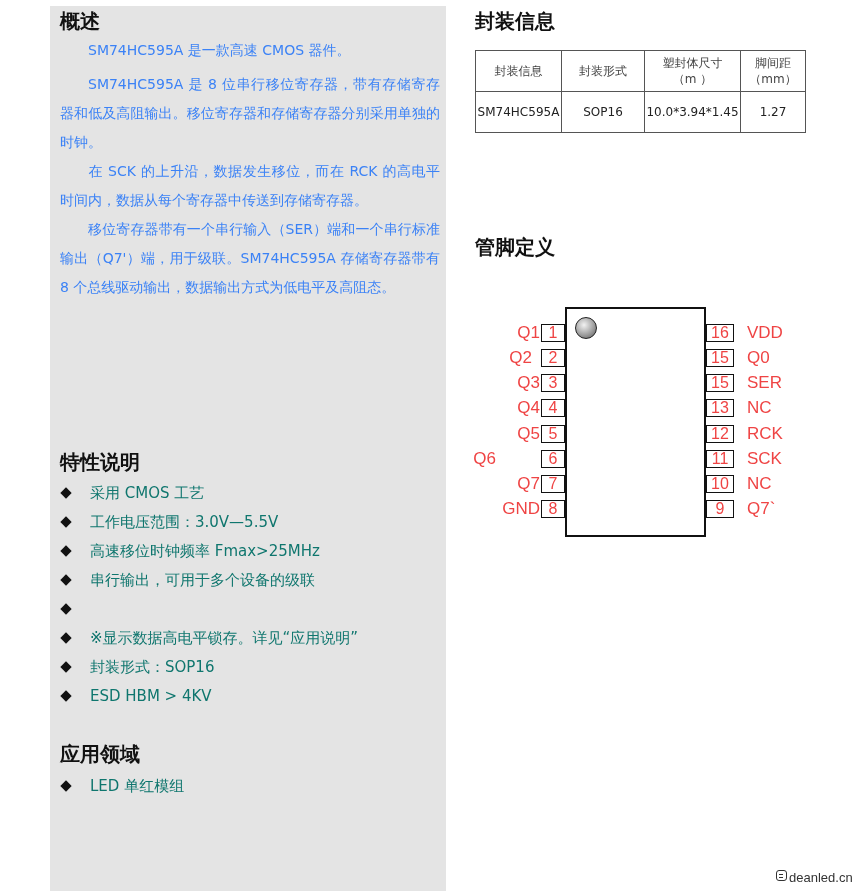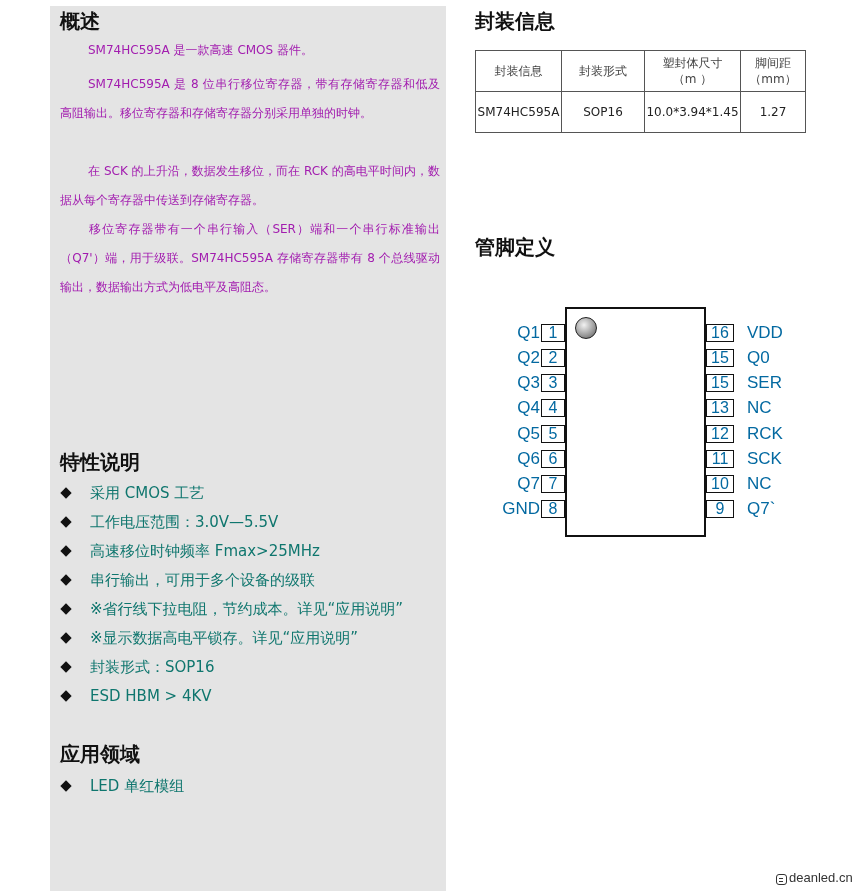--- a/index.html
+++ b/index.html
@@ -11,21 +11,21 @@
   .left-panel {
     position: absolute; left: 50px; top: 6px; width: 396px; height: 885px;
     background: #e4e4e4;
   }
   .h2 {
     position: absolute; font-size: 20px; font-weight: bold; color: #111;
     letter-spacing: 0px;
   }
   .para {
     position: absolute; left: 60px; width: 380px;
-    font-size: 12px; line-height: 29px; color: #a21caf;
+    font-size: 14px; line-height: 29px; color: #3b82f6;
     text-align: justify;
   }
   .para .indent { display: inline-block; width: 28px; }
   .bullet-list { position: absolute; left: 60px; width: 380px; margin: 0; padding: 0; list-style: none; }
   .bullet-list li {
     height: 29px; line-height: 29px; font-size: 15px; color: #0f766e; position: relative; padding-left: 30px;
     white-space: nowrap;
   }
   .bullet-list li .diamond {
     position: absolute; left: 2px; top: 10px; width: 8px; height: 8px; background: #111;
@@ -44,32 +44,32 @@
   
   .ic {
     position: absolute; left: 565px; top: 307px; width: 141px; height: 230px;
     border: 2px solid #111; background: #fff; box-sizing: border-box;
   }
   .ic-dot {
     position: absolute; left: 8px; top: 8px; width: 22px; height: 22px; border-radius: 50%;
     background: radial-gradient(circle at 40% 35%, #f2f2f2 0%, #a0a0a0 55%, #555 100%);
     border: 1px solid #222; box-sizing: border-box;
   }
-  .pin-row { position: absolute; height: 18px; display: flex; align-items: center; font-family: "Liberation Sans", sans-serif; font-size: 17px; color: #0369a1; }
+  .pin-row { position: absolute; height: 18px; display: flex; align-items: center; font-family: "Liberation Sans", sans-serif; font-size: 17px; color: #ef4444; }
   .pin-row.left { right: 295px; flex-direction: row; }
   .pin-row.right { left: 706px; }
   .pin-box {
     border: 1.5px solid #111; height: 16px; line-height: 16px; box-sizing: content-box;
     font-size: 16px; text-align: center; background: #fff;
   }
   .pin-row.left .pin-box { width: 22px; margin-left: 1px; }
   .pin-row.right .pin-box { width: 26px; margin-right: 13px; }
   .watermark {
     position: absolute; left: 776px; top: 870px; font-size: 13px; color: #333;
-    font-family: "Liberation Sans", sans-serif; display: flex; align-items: flex-end;
+    font-family: "Liberation Sans", sans-serif; display: flex; align-items: flex-start;
   }
   .wm-icon {
     display: inline-block; width: 11px; height: 11px; border: 1.5px solid #333; border-radius: 3px;
     margin-right: 2px; position: relative; box-sizing: border-box;
   }
   .wm-icon::after {
     content: ""; position: absolute; left: 2px; top: 3px; width: 4px; height: 2px; border-top: 1.5px solid #333; border-bottom: 1.5px solid #333;
   }
 </style>
 </head>
@@ -82,21 +82,21 @@
 <div class="para" style="top:70px;"><span class="indent"></span><span>SM74HC595A 是 8 位串行移位寄存器，带有存储寄存器和低及高阻输出。移位寄存器和存储寄存器分别采用单独的时钟。</span></div>
 <div class="para" style="top:157px;"><span class="indent"></span><span>在 SCK 的上升沿，数据发生移位，而在 RCK 的高电平时间内，数据从每个寄存器中传送到存储寄存器。</span></div>
 <div class="para" style="top:215px;"><span class="indent"></span><span>移位寄存器带有一个串行输入（SER）端和一个串行标准输出（Q7'）端，用于级联。SM74HC595A 存储寄存器带有 8 个总线驱动输出，数据输出方式为低电平及高阻态。</span></div>
 
 <div class="h2" style="left:60px; top:449px;">特性说明</div>
 <ul class="bullet-list" style="top:479px;">
   <li><span class="diamond"></span><span>采用 CMOS 工艺</span></li>
   <li><span class="diamond"></span><span>工作电压范围：3.0V—5.5V</span></li>
   <li><span class="diamond"></span><span>高速移位时钟频率 Fmax&gt;25MHz</span></li>
   <li><span class="diamond"></span><span>串行输出，可用于多个设备的级联</span></li>
-  <li><span class="diamond"></span><span>※省行线下拉电阻，节约成本。详见“应用说明”</span></li>
+  <li><span class="diamond"></span></li>
   <li><span class="diamond"></span><span>※显示数据高电平锁存。详见“应用说明”</span></li>
   <li><span class="diamond"></span><span>封装形式：SOP16</span></li>
   <li><span class="diamond"></span><span>ESD HBM &gt; 4KV</span></li>
 </ul>
 
 <div class="h2" style="left:60px; top:741px;">应用领域</div>
 <ul class="bullet-list" style="top:772px;">
   <li><span class="diamond"></span><span>LED 单红模组</span></li>
 </ul>
 
@@ -121,37 +121,37 @@
 <div class="h2" style="left:475px; top:234px;">管脚定义</div>
 
 <div class="ic">
   <div class="ic-dot"></div>
 </div>
 
 <div class="pin-row left" style="top:324px;">
     <span>Q1</span>
     <span class="pin-box">1</span>
   </div>
-<div class="pin-row left" style="top:349px;">
+<div class="pin-row left" style="top:349px;gap:8px;">
     <span>Q2</span>
     <span class="pin-box">2</span>
   </div>
 <div class="pin-row left" style="top:374px;">
     <span>Q3</span>
     <span class="pin-box">3</span>
   </div>
 <div class="pin-row left" style="top:399px;">
     <span>Q4</span>
     <span class="pin-box">4</span>
   </div>
 <div class="pin-row left" style="top:425px;">
     <span>Q5</span>
     <span class="pin-box">5</span>
   </div>
-<div class="pin-row left" style="top:450px;">
+<div class="pin-row left" style="top:450px;gap:44px;">
     <span>Q6</span>
     <span class="pin-box">6</span>
   </div>
 <div class="pin-row left" style="top:475px;">
     <span>Q7</span>
     <span class="pin-box">7</span>
   </div>
 <div class="pin-row left" style="top:500px;">
     <span>GND</span>
     <span class="pin-box">8</span>

